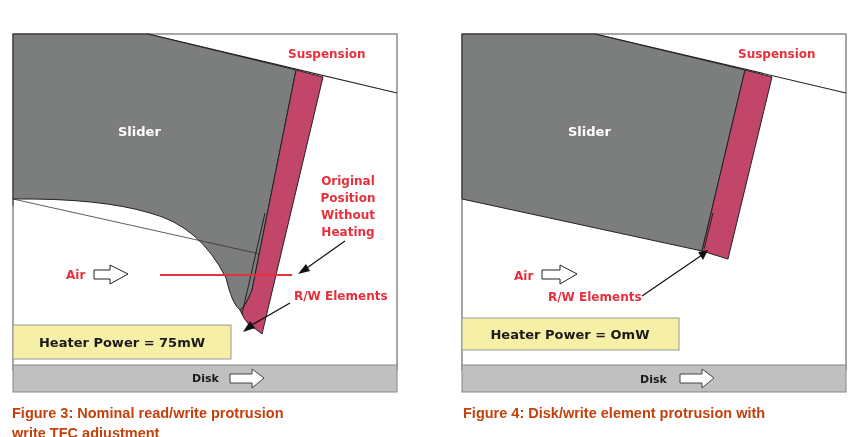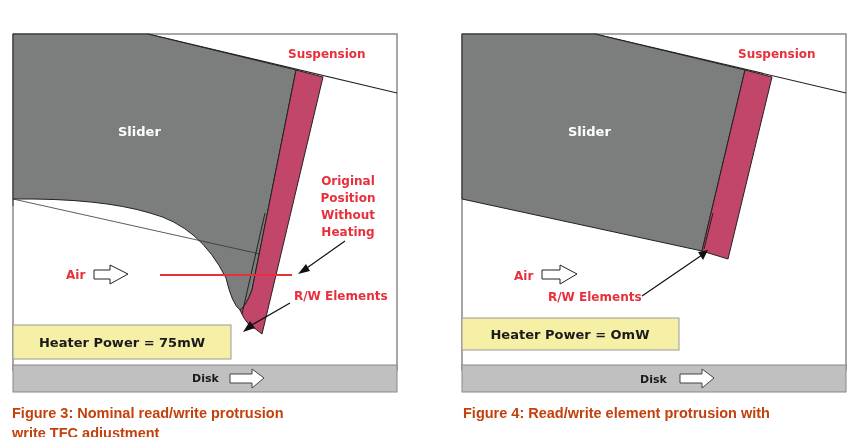--- a/index.html
+++ b/index.html
@@ -92,15 +92,15 @@
     <polygon points="248,366 270,366 270,361 282,370 270,380 270,375 248,375" fill="#fff" stroke="#444" stroke-width="1"></polygon>
 
     <text x="306" y="50" font-size="12" class="svg-text-red">Suspension</text>
     <text x="136" y="128" font-size="13" class="svg-text-white">Slider</text>
     <text x="82" y="272" font-size="12" class="svg-text-red">Air</text>
     <text x="116" y="293" font-size="12" class="svg-text-red">R/W Elements</text>
     <text x="138" y="331" font-size="13" text-anchor="middle" class="svg-text-dark">Heater Power = OmW</text>
     <text x="208" y="375" font-size="11" class="svg-text-dark">Disk</text>
   </svg>
   <div class="caption">
-    <div>Figure 4: Read/write element protrusion with</div>
+    <div>Figure 4: Disk/write element protrusion with</div>
   </div>
 </div>
 
 </body></html>

